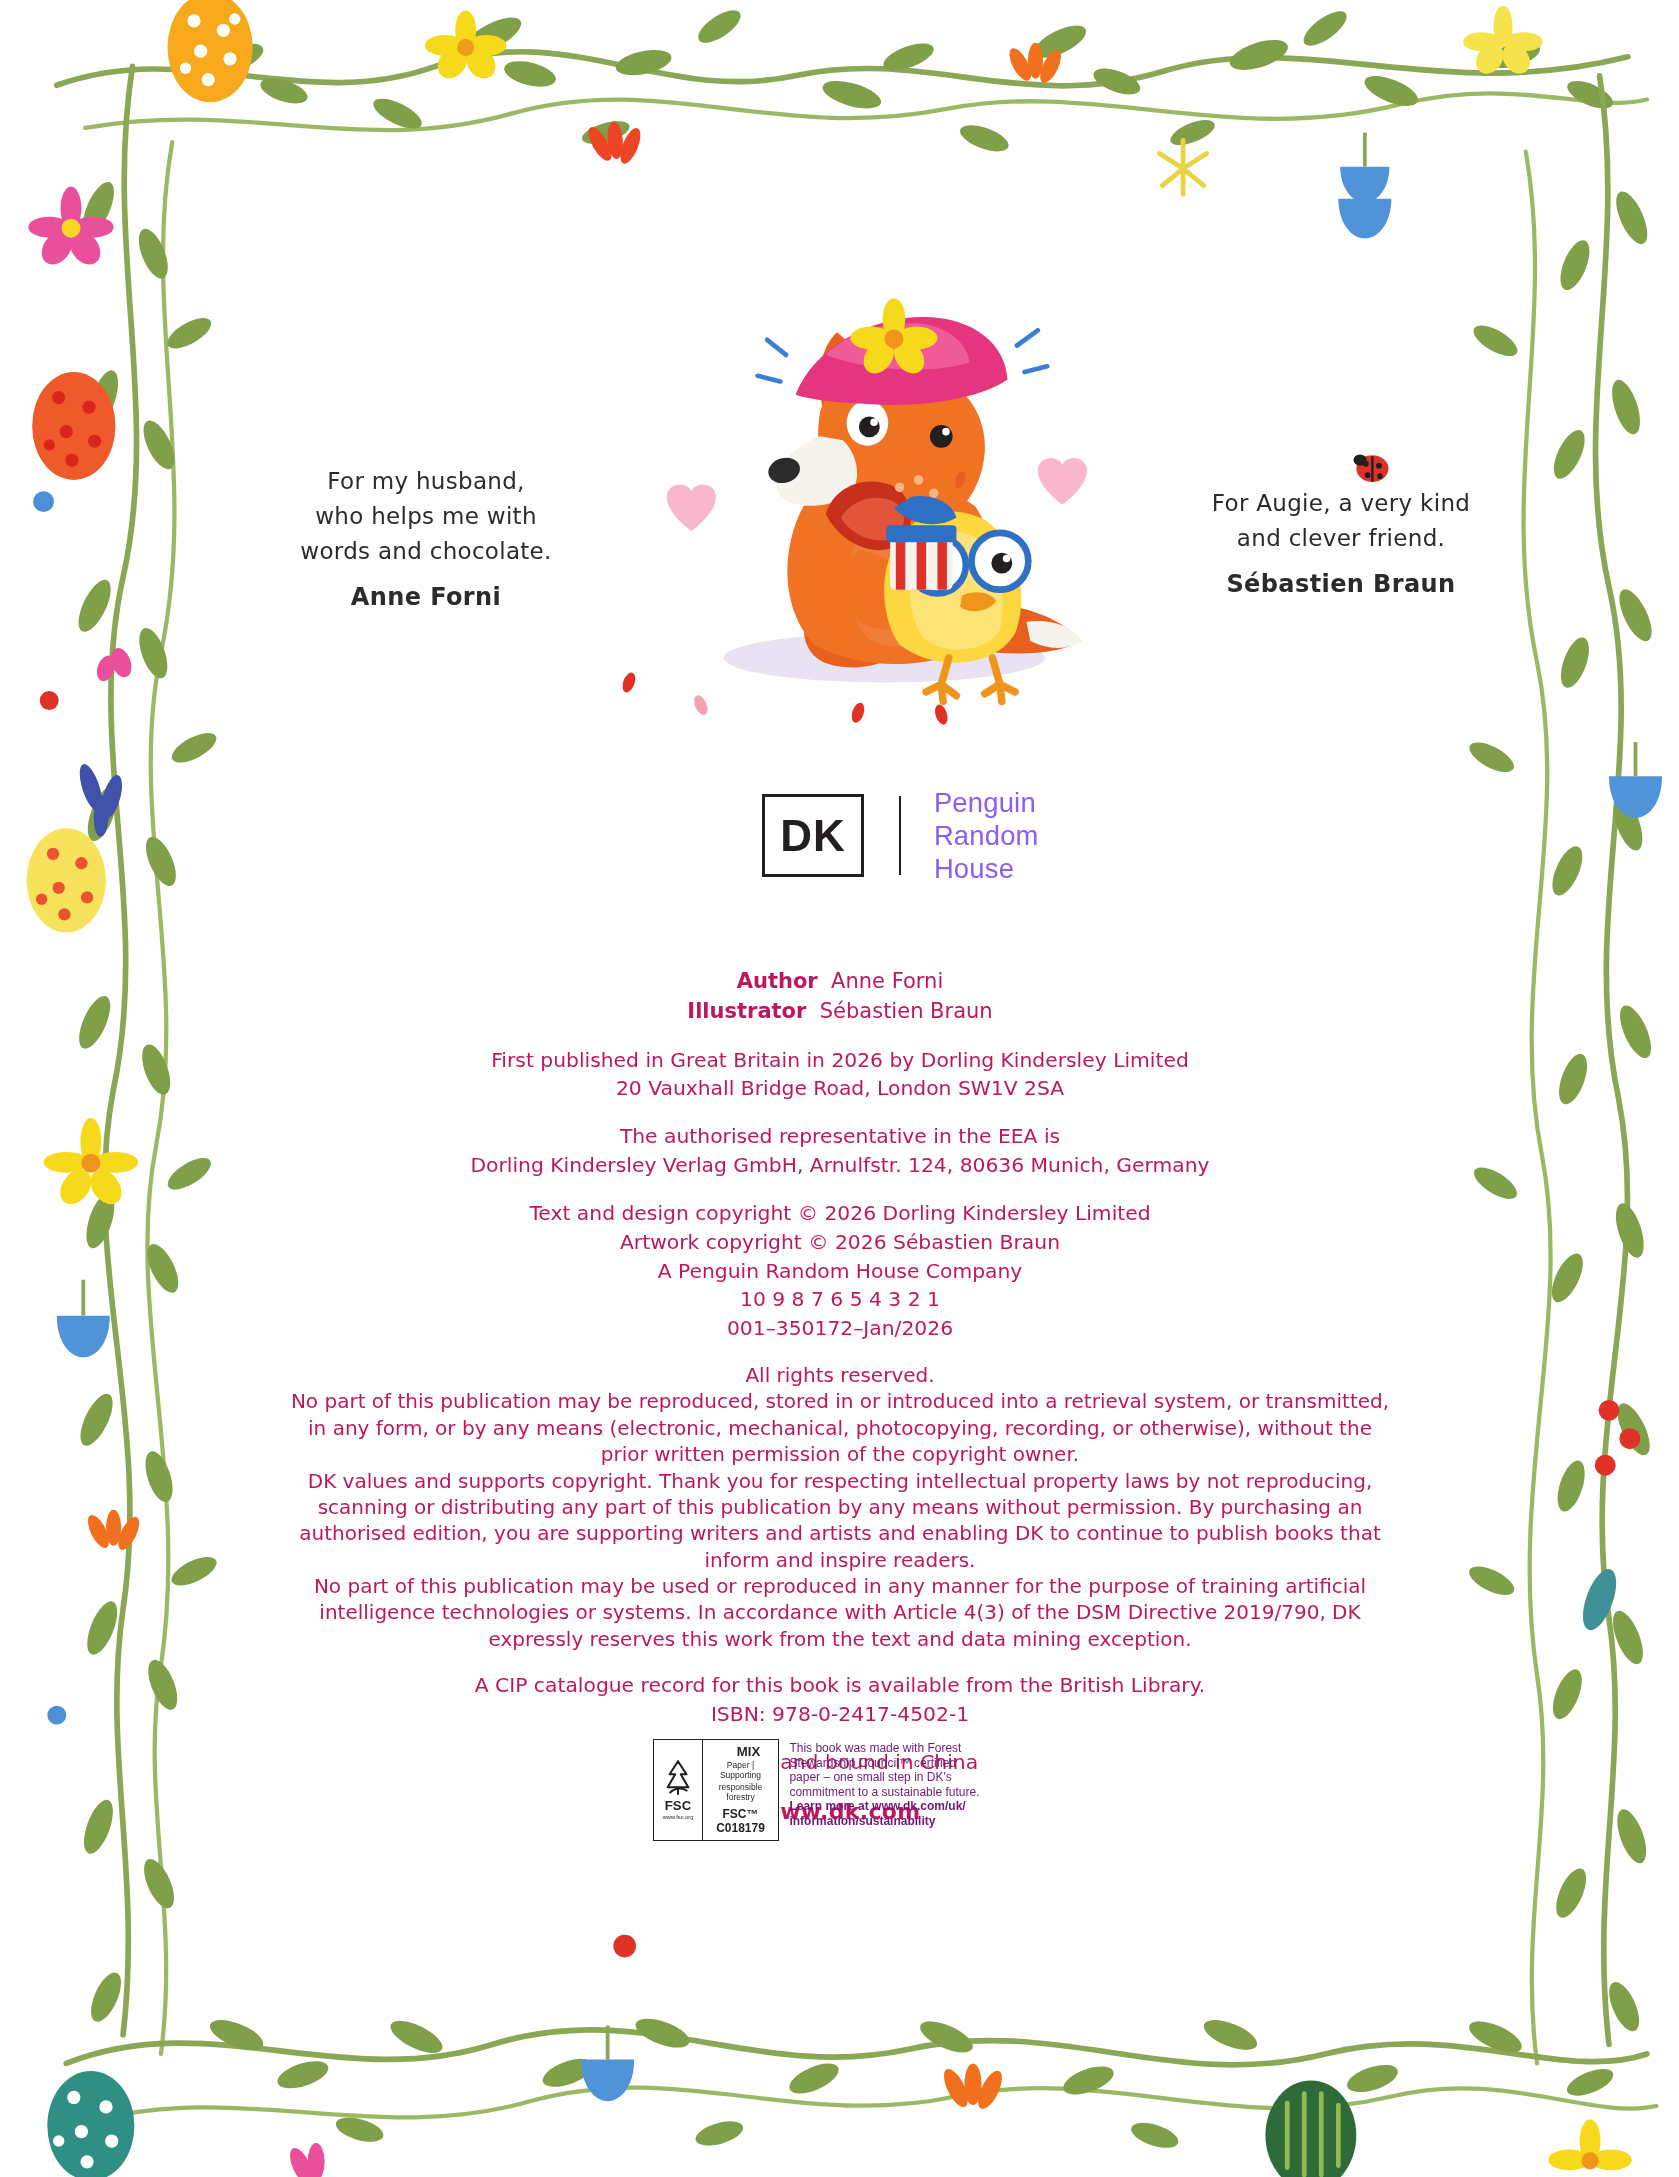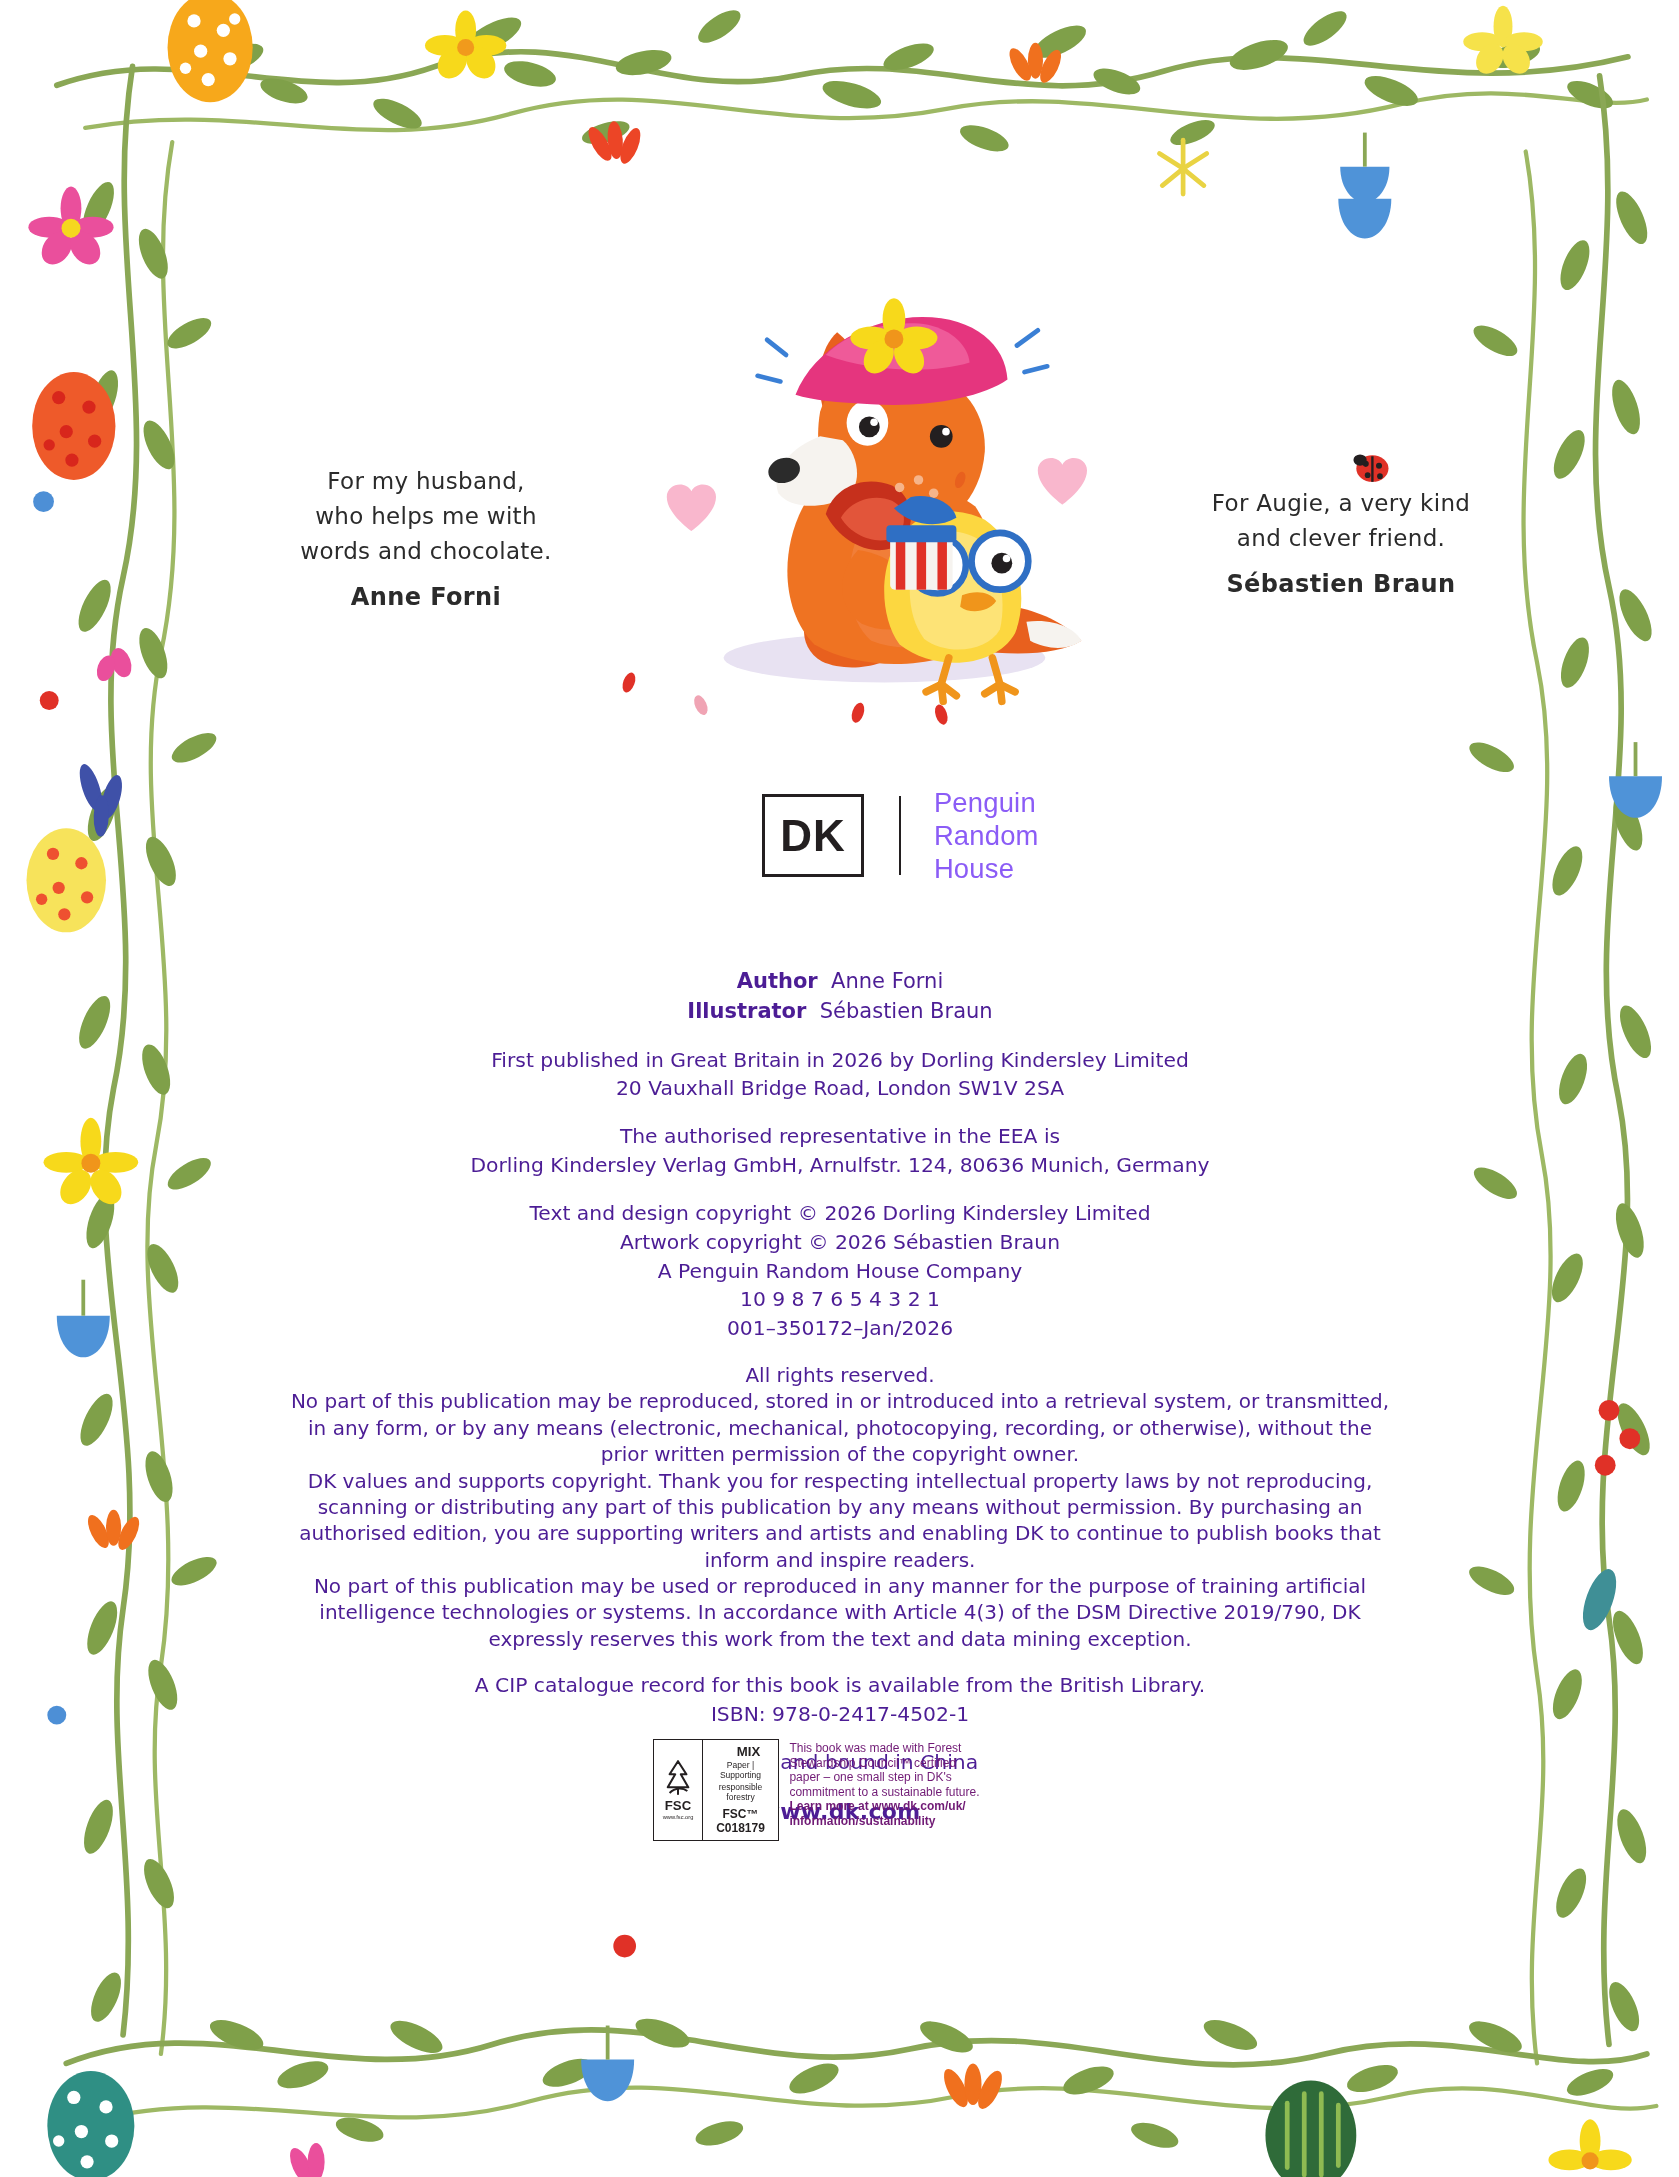--- a/index.html
+++ b/index.html
@@ -115,21 +115,21 @@
   
   .imprint {
     position: absolute;
     left: 284px;
     top: 967px;
     width: 1112px;
     text-align: center;
     font-family: "DejaVu Sans", sans-serif;
     font-size: 20.3px;
     line-height: 1.42;
-    color: #4c1d95;
+    color: #be185d;
   }
   .imprint p { margin: 0; }
   .imprint .gap { height: 19px; }
   .credit-line { font-size: 21px; }
   .credit-line b { font-weight: bold; }
   .legal {
     font-size: 20px;
     line-height: 1.32;
   }
   .web {

